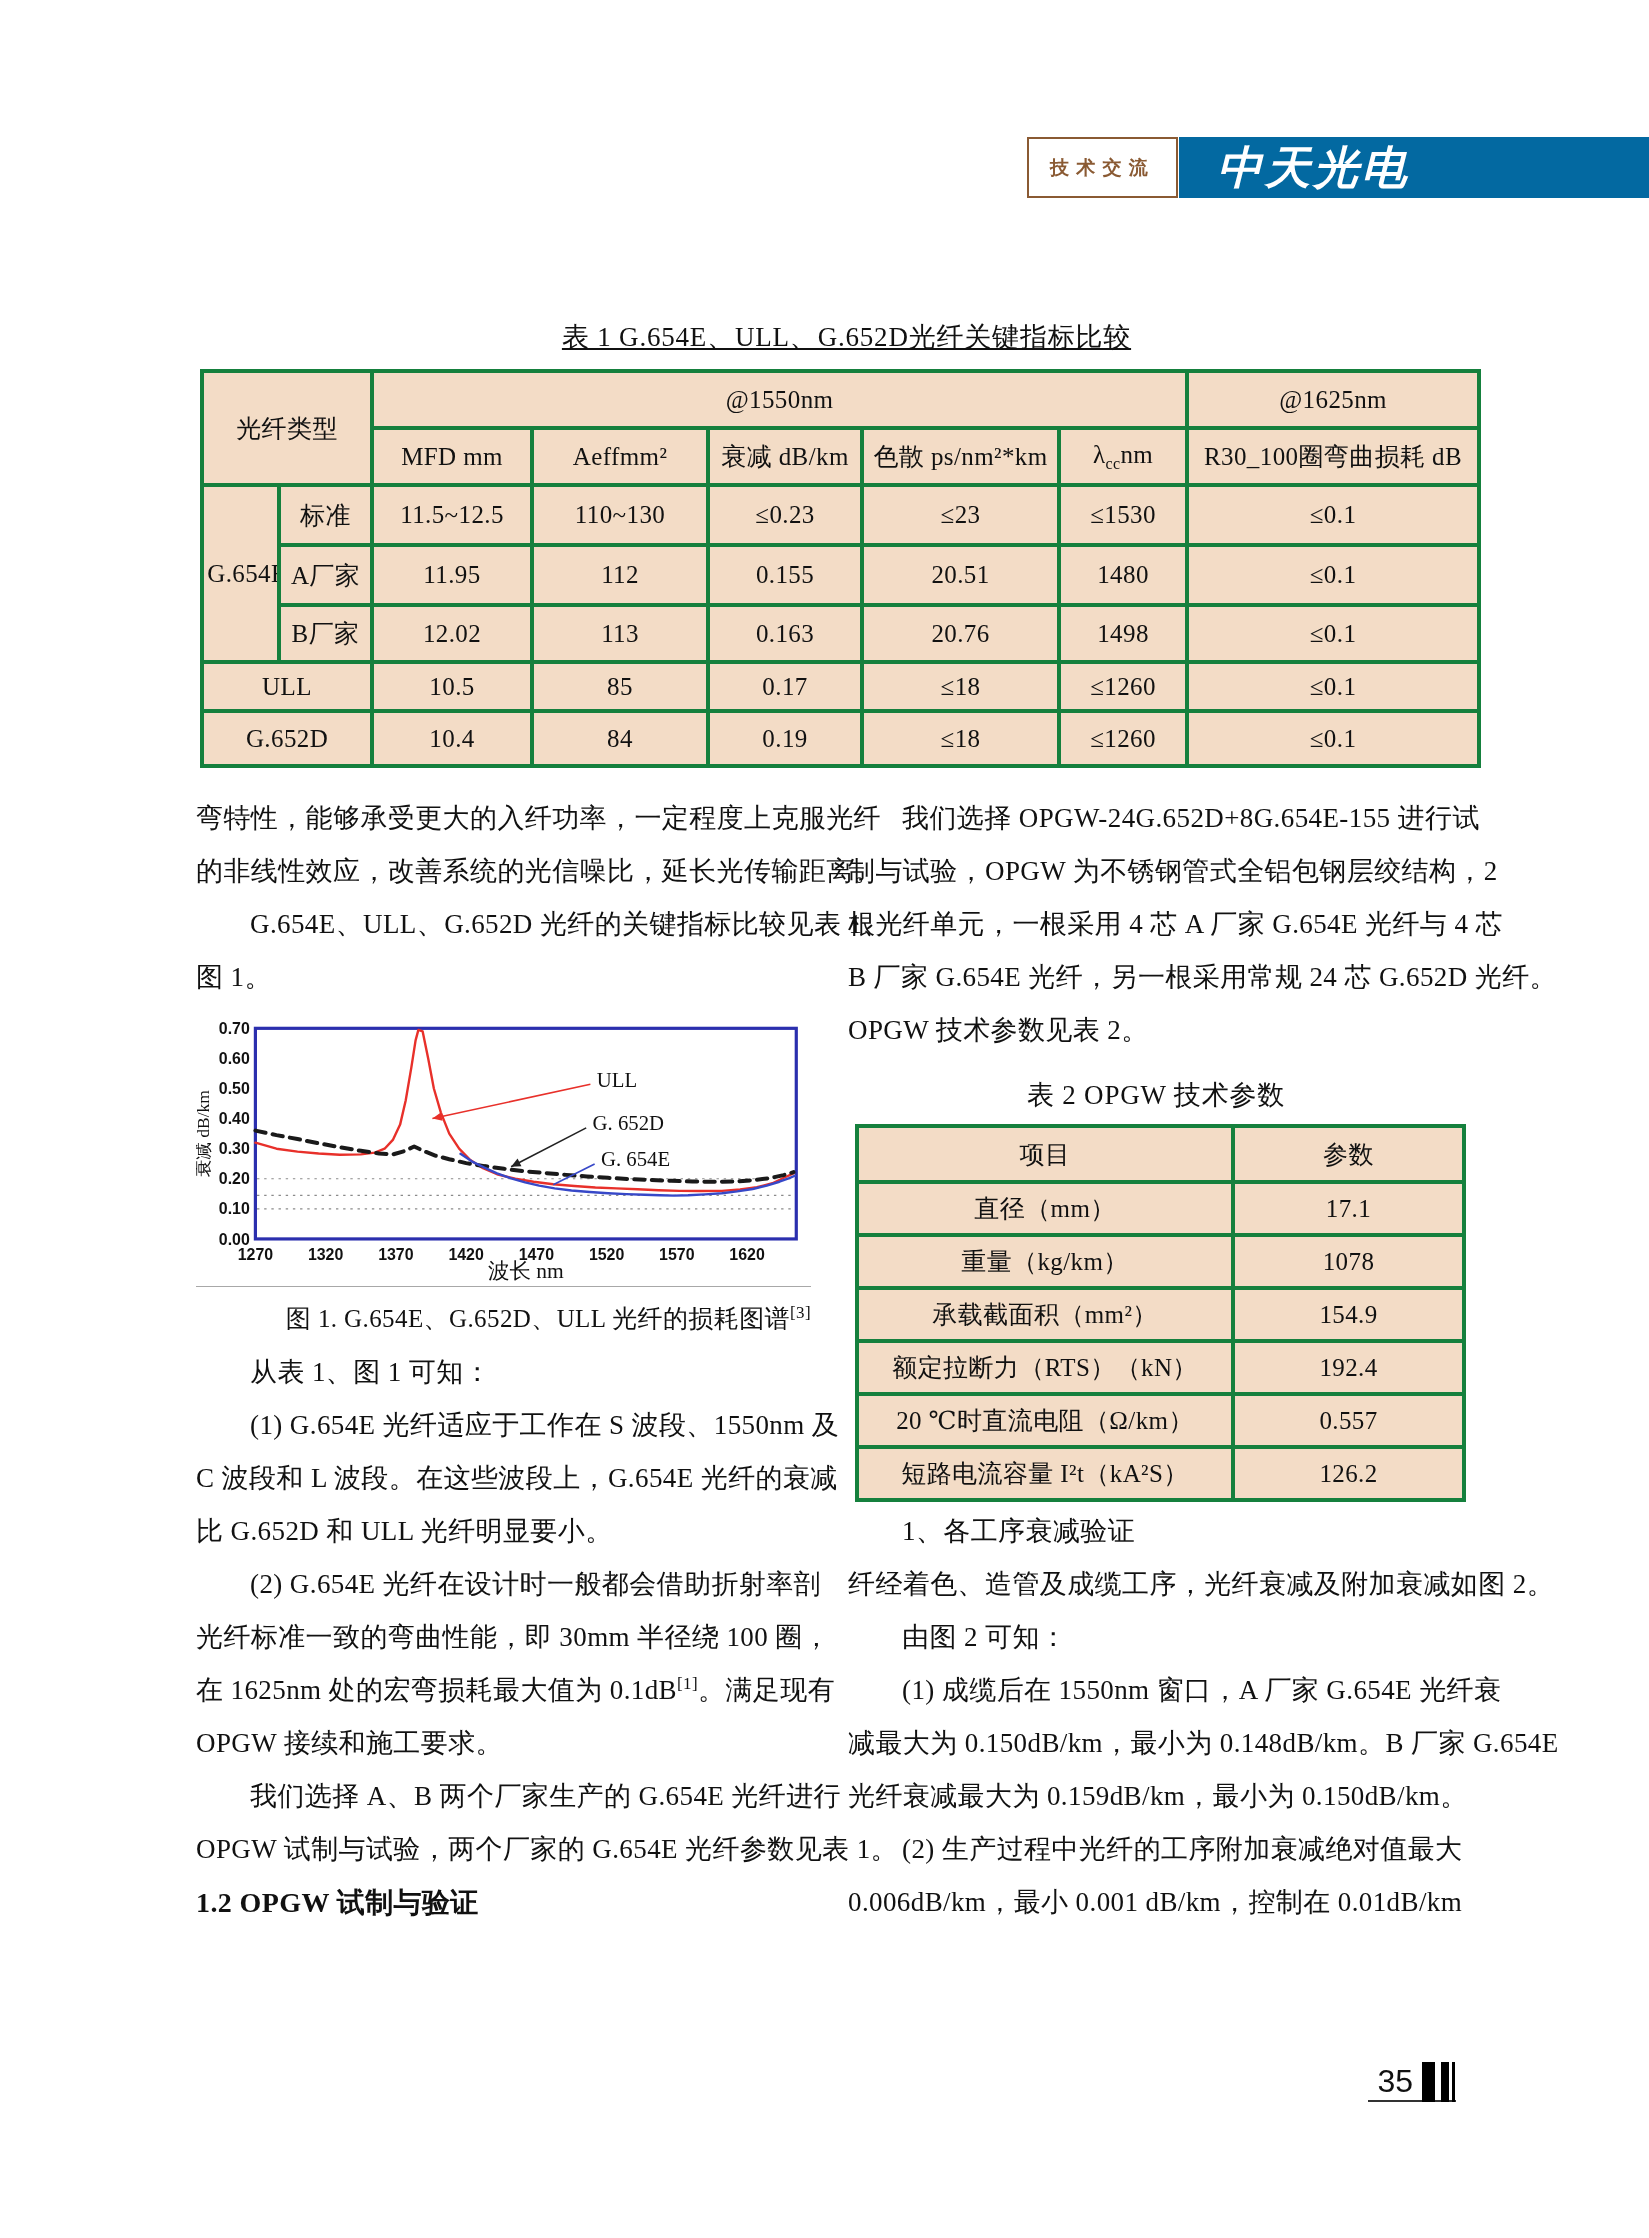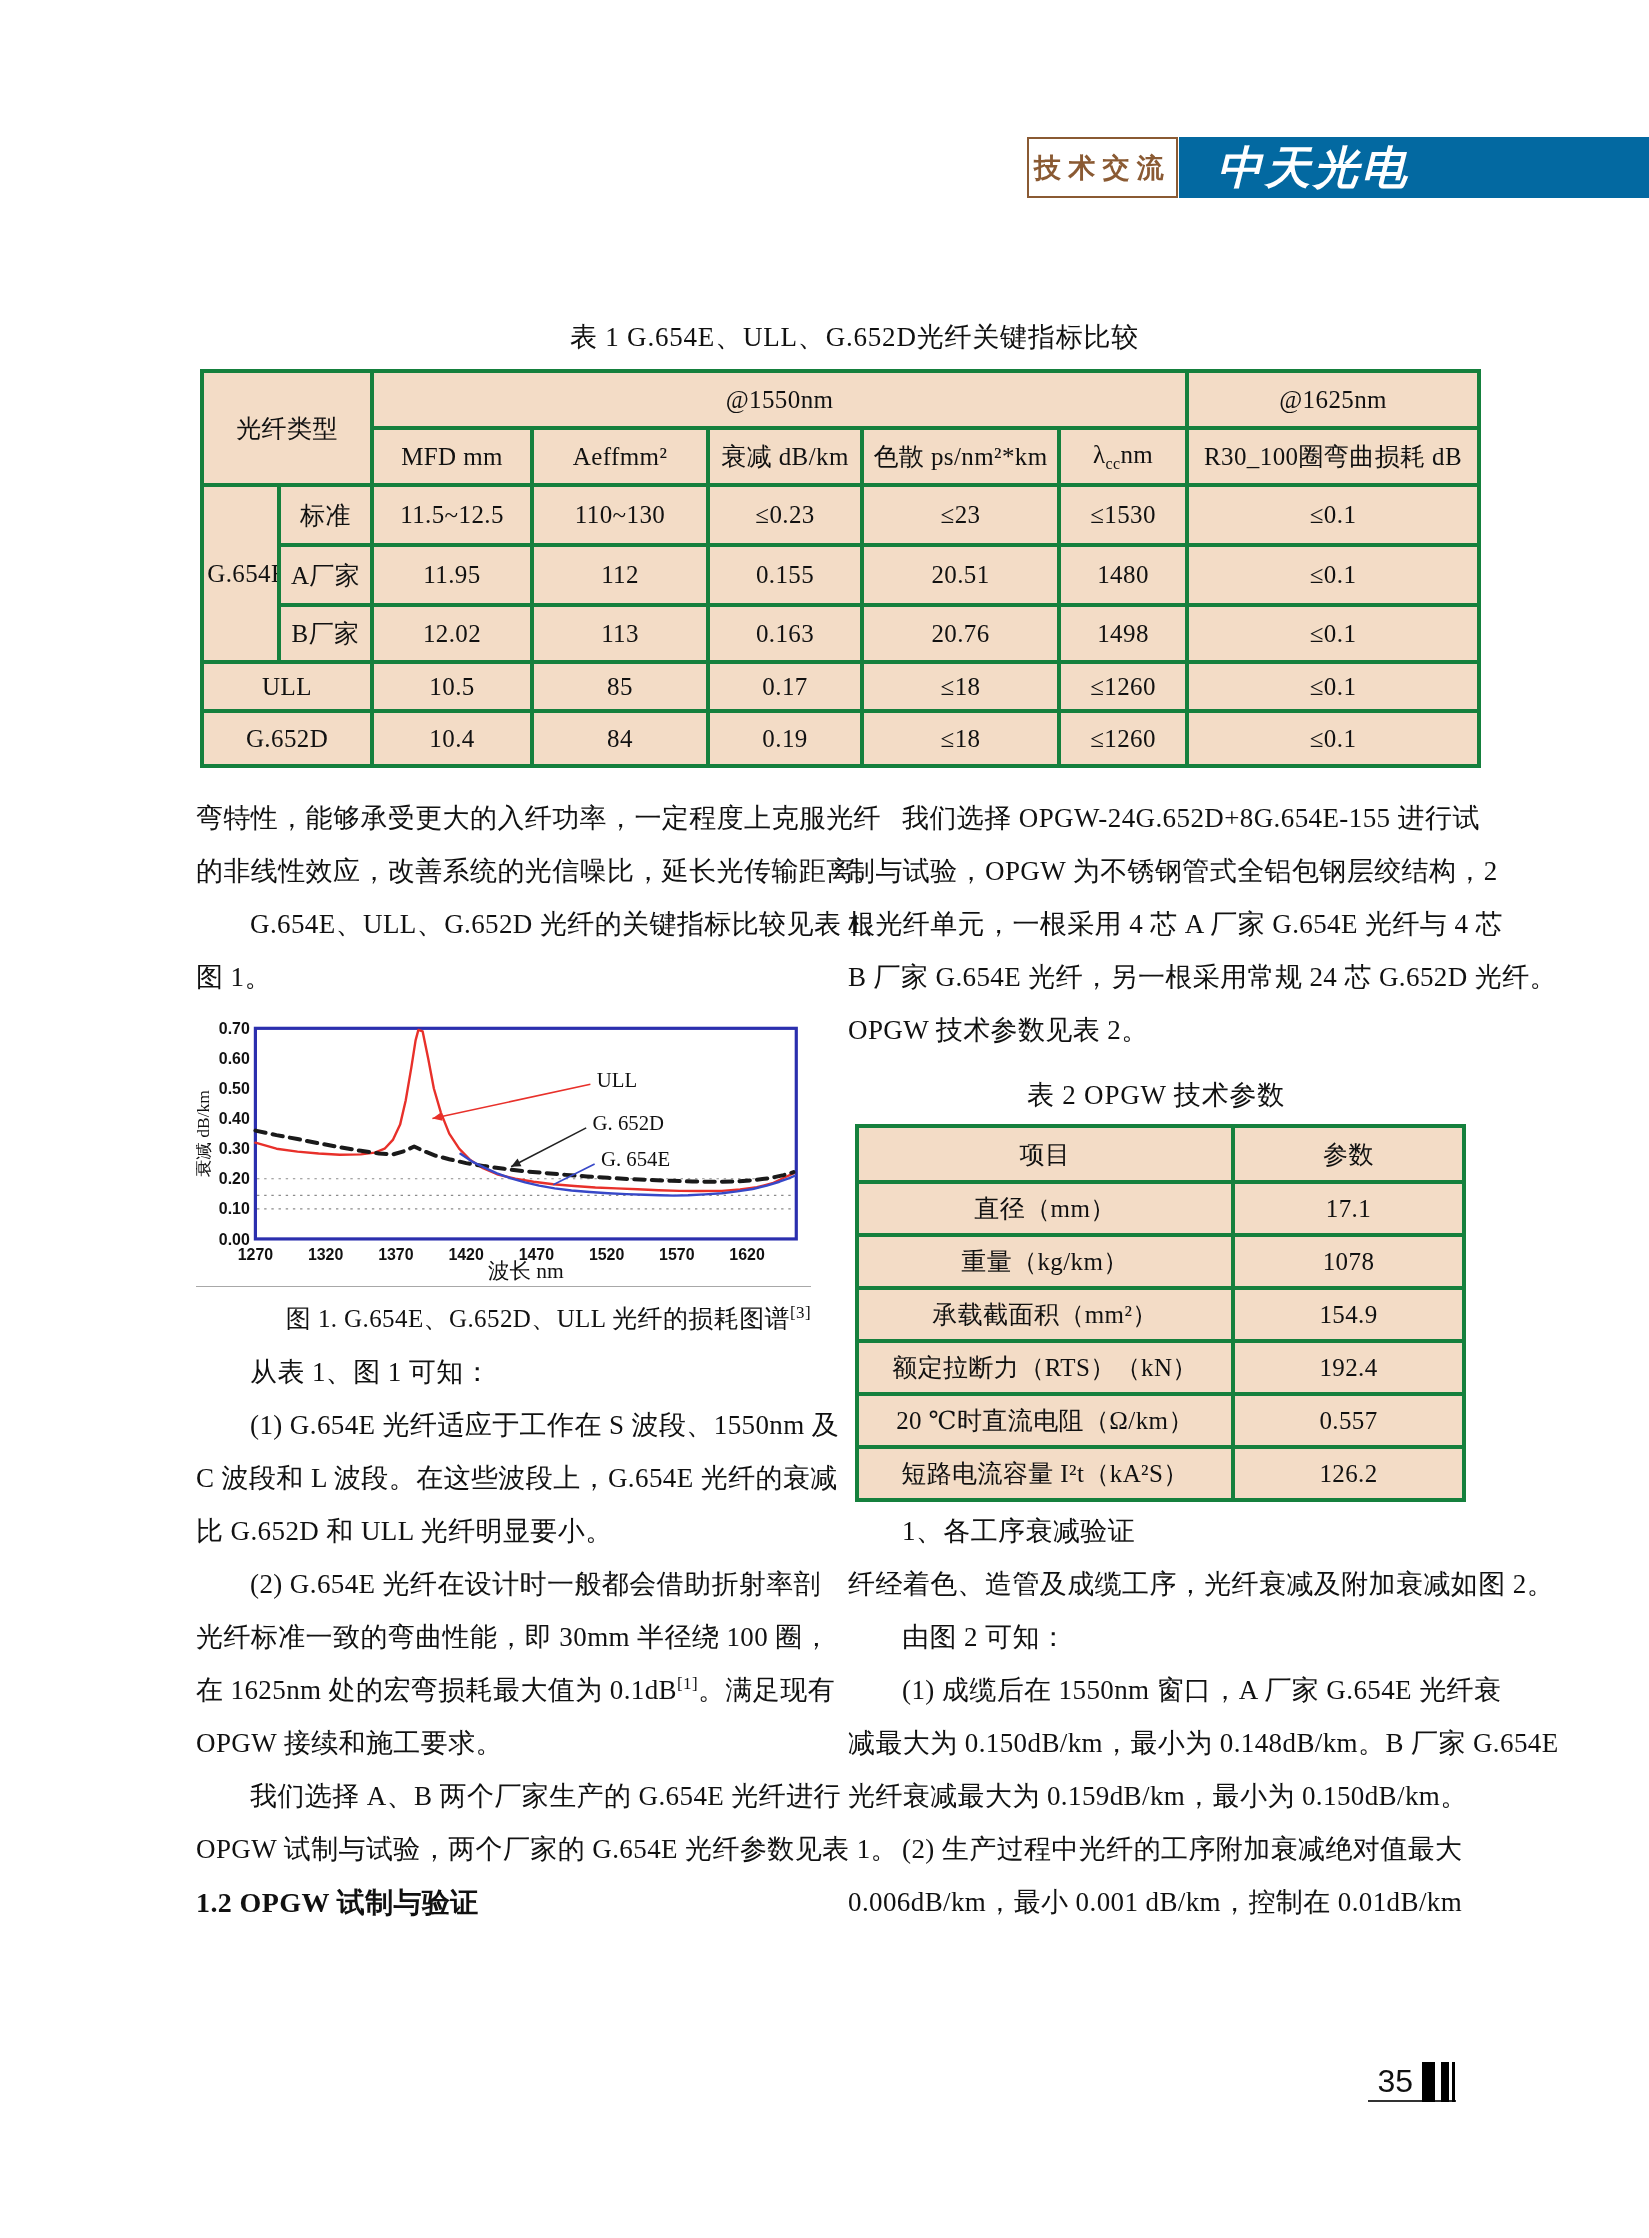--- a/index.html
+++ b/index.html
@@ -3,21 +3,21 @@
 <meta charset="utf-8">
 <style>
   html,body{margin:0;padding:0;background:#ffffff;}
   #page{position:relative;width:1650px;height:2239px;background:#fff;overflow:hidden;
         font-family:"Liberation Serif","DejaVu Serif",serif;color:#111;}
 
   
   .hdr-box{position:absolute;left:1027px;top:137px;width:147px;height:57px;
            border:2.4px solid #8a5a33;background:#fff;display:flex;align-items:center;justify-content:center;}
   .hdr-box span{font-family:"Liberation Sans","DejaVu Sans",sans-serif;font-weight:bold;
-                font-size:27px;color:#8a5a33;letter-spacing:7.2px;padding-left:0;}
+                font-size:19px;color:#8a5a33;letter-spacing:7.2px;padding-left:0;}
   .hdr-band{position:absolute;left:1179px;top:137px;width:471px;height:61px;background:#0369a1;
             display:flex;align-items:center;text-align:center;}
   .hdr-band .logo{font-family:"DejaVu Serif","Liberation Serif",serif;font-weight:bold;font-style:italic;
                   color:#fff;font-size:45px;letter-spacing:3.2px;margin-left:38px;}
 
   
   .tbl-title{position:absolute;font-size:27px;text-align:center;letter-spacing:0.8px;}
   table.data{border-collapse:collapse;table-layout:fixed;}
   table.data td{border:4px solid #15803d;background:#f3dcc6;text-align:center;vertical-align:middle;
                 font-size:25px;letter-spacing:0.4px;padding:0 3.2px;overflow:hidden;}
@@ -49,21 +49,21 @@
 
 <div id="page">
 
   <div class="hdr-box">
     <span>技术交流</span>
   </div>
   <div class="hdr-band">
     <span class="logo">中天光电</span>
   </div>
 
-  <div class="tbl-title" style="left:212px;top:319px;width:1285px;">表 1 G.654E、ULL、G.652D光纤关键指标比较</div>
+  <div class="tbl-title" style="left:204px;top:319px;width:1285px;text-decoration:underline;">表 1 G.654E、ULL、G.652D光纤关键指标比较</div>
 
   <table class="data" id="table1">
     <colgroup>
       <col style="width:77px">
         <col style="width:93px">
         <col style="width:160px">
         <col style="width:176px">
       <col style="width:154px">
         <col style="width:197px">
         <col style="width:128px">

